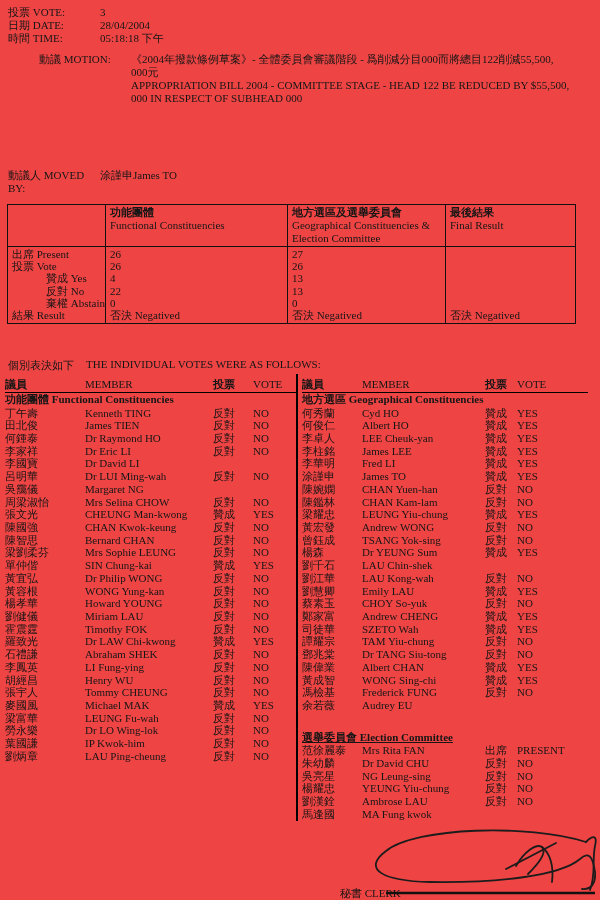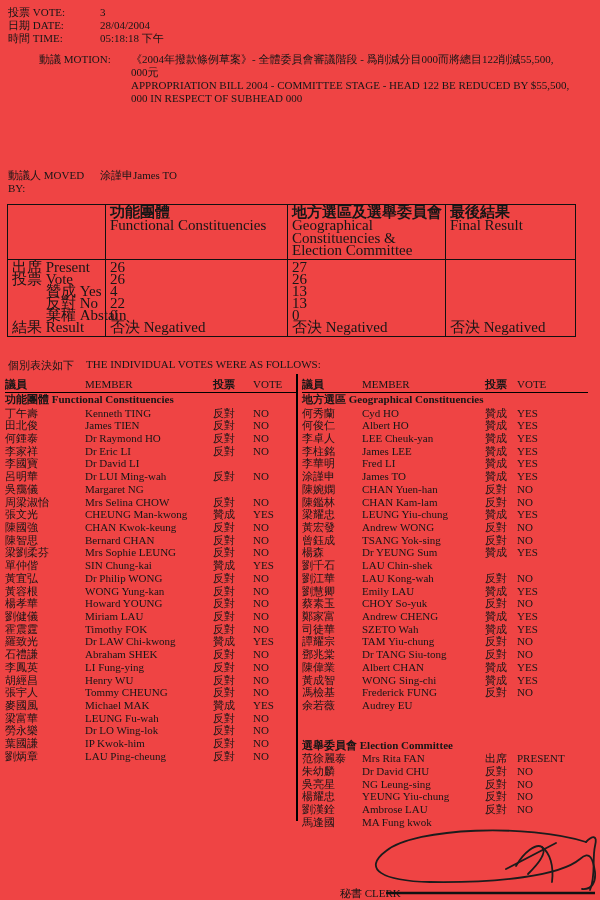--- a/index.html
+++ b/index.html
@@ -12,39 +12,39 @@
   .meta-row .k{width:92px;flex:0 0 92px;}
   #meta{position:absolute;left:8px;top:6px;}
   #motion{position:absolute;left:8px;top:53px;display:flex;margin-left:31px;}
   #motion .k{width:92px;flex:0 0 92px;line-height:13px;}
   #motion .lines{width:488px;}
   #motion .lines div{line-height:12.9px;}
   #movedby{position:absolute;left:8px;top:149px;margin-top:20px;}
   
   #sumtable{position:absolute;left:7px;top:204px;}
   table{border-collapse:collapse;width:568px;table-layout:fixed;}
-  td{border:1.5px solid #111;vertical-align:top;padding:1px 2px 2px 4px;font-size:15px;}
+  td{border:1.5px solid #111;vertical-align:top;padding:1px 2px 2px 4px;font-size:11px;}
   td .cn{font-weight:bold;line-height:13px;}
   td .en{line-height:12.5px;}
   .sline{height:12.2px;line-height:12.2px;white-space:pre;}
   .sline.ind{padding-left:34px;}
   
   #ind-title{position:absolute;left:8px;top:358px;width:580px;}
   #ind-title .en{position:absolute;left:78px;top:0;}
   .votecol{position:absolute;top:377px;}
   #left-col{left:5px;width:291px;}
   #right-col{left:302px;width:286px;}
   .vhead{display:grid;height:14px;line-height:14px;}
   #left-col .vhead,#left-col .m-row{grid-template-columns:80px 128px 40px auto;}
   #right-col .vhead,#right-col .m-row{grid-template-columns:60px 123px 32px auto;}
   .vhead .hcn{font-weight:bold;}
   .vrule{border-top:1.7px solid #000;margin-top:1px;}
   .sec-heading{font-weight:bold;height:13.5px;line-height:13.5px;white-space:nowrap;}
   .m-row{display:grid;height:12.72px;line-height:12.72px;white-space:nowrap;}
-  #ec-heading{margin-top:27px;}
+  #ec-heading{margin-top:19px;text-decoration:underline;}
   #divider{position:absolute;left:296px;top:374px;width:2px;height:447px;background:#000;}
   
   #clerk{position:absolute;left:340px;top:886px;}
   #sig{position:absolute;left:358px;top:826px;}
 </style>
 </head>
 <body>
 
 <div class="page">
 

